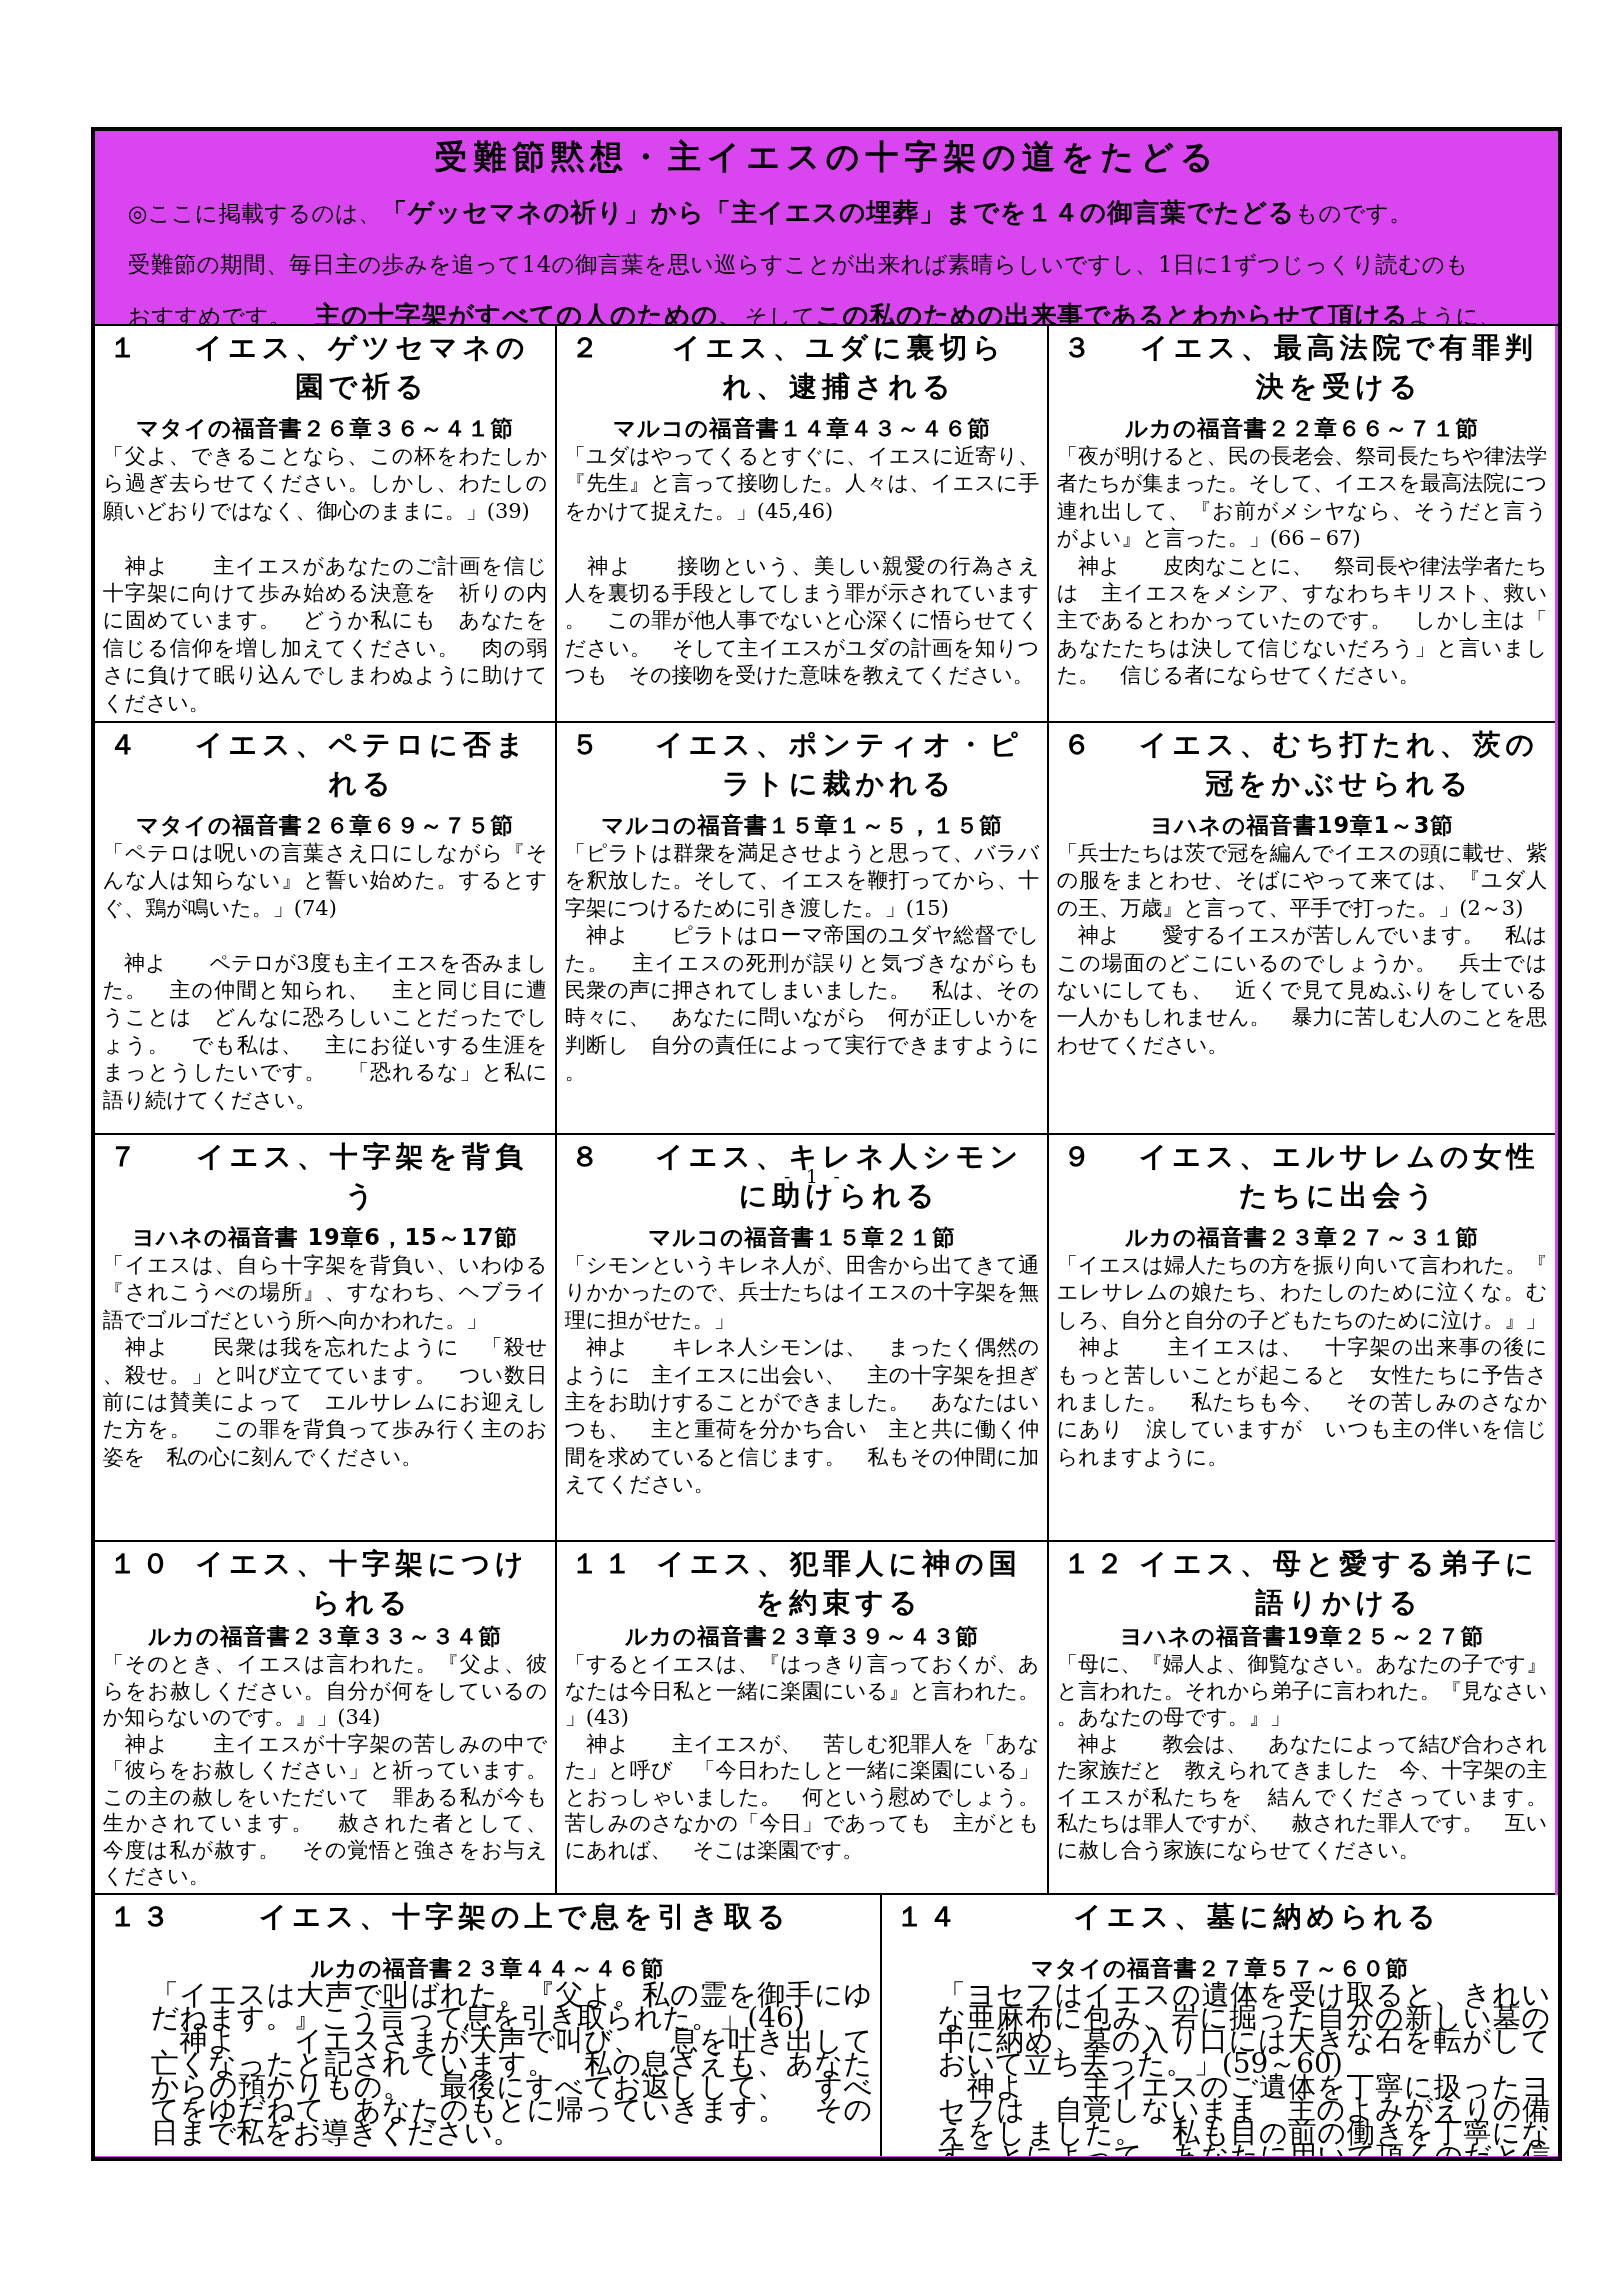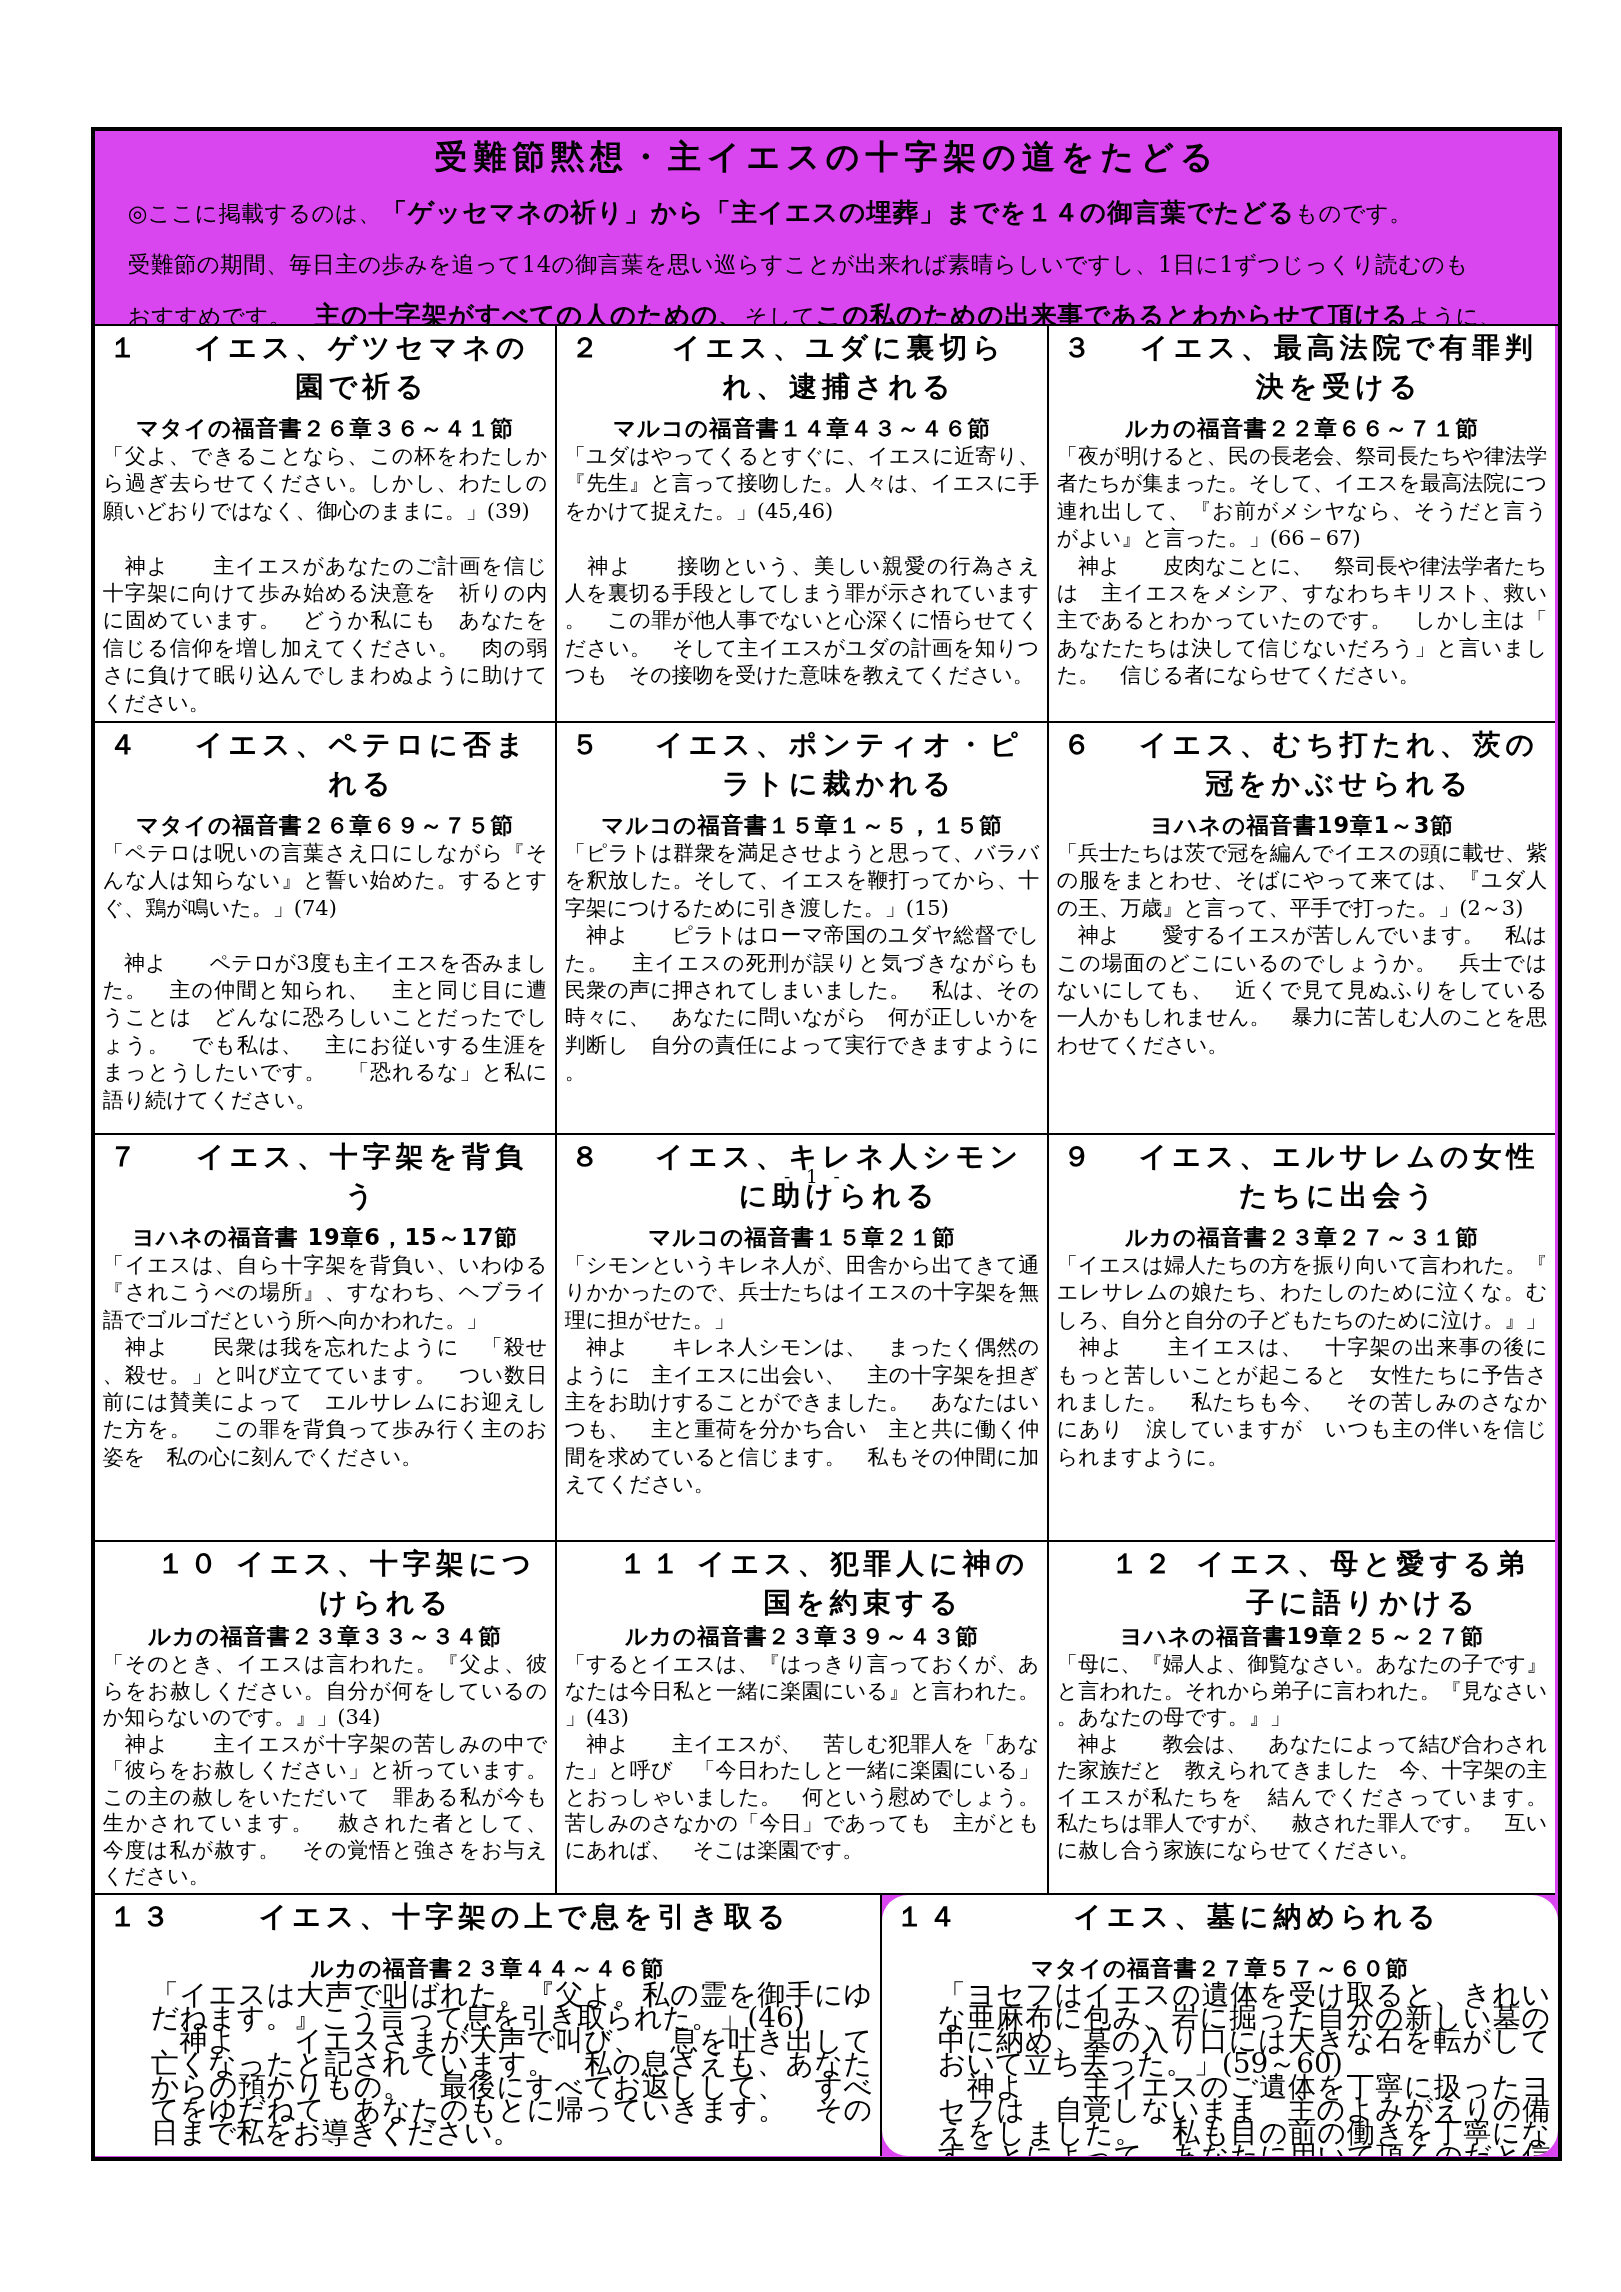--- a/index.html
+++ b/index.html
@@ -33,41 +33,41 @@
     display:grid;
     grid-template-columns:462px 492px 506px;
     grid-template-rows:397px 412px 407px 353px;
   }
   .cell{box-sizing:border-box;padding:2px 7.8px;overflow:hidden;background:#fff;}
   .grid .cell{border-bottom:2.9px solid #000;}
   .grid .cell.col0,.grid .cell.col1{border-right:2.9px solid #000;}
   .row-last{display:flex;height:261px;}
   .row-last .cell{height:100%;}
   .row-last .cell.w13{width:787px;border-right:2.9px solid #000;}
-  .row-last .cell.w14{flex:1;border-radius:26px;}
+  .row-last .cell.w14{flex:1;}
   
   .cell-title{
     margin:0;display:flex;min-height:86px;
     font-family:"DejaVu Sans","Liberation Sans",sans-serif;
     font-weight:bold;font-size:28px;line-height:39px;letter-spacing:4.9px;
   }
   .cell-title .num{flex:0 0 80px;padding-left:5.9px;box-sizing:border-box;}
   .cell-title .ttl{flex:1;text-align:center;padding-right:5.9px;}
   .ref{
     margin:0;text-align:center;
     font-family:"DejaVu Sans","Liberation Sans",sans-serif;
     font-weight:bold;font-size:22.5px;line-height:29px;letter-spacing:1px;
   }
   .quote,.meditation{
     margin:0;font-size:21px;line-height:27.4px;letter-spacing:0px;
     text-align:justify;word-break:break-all;line-break:anywhere;
   }
   .has-gap .meditation{margin-top:27.4px;}
   
-  .cell.r3 .cell-title{min-height:76px;margin-left:48px;}
+  .cell.r3 .cell-title{min-height:76px;}
   .cell.r3 .quote,.cell.r3 .meditation{line-height:26.5px;}
   
   .row-last .cell .cell-title{min-height:57px;}
   .row-last .cell .quote,.row-last .cell .meditation{line-height:23px;font-size:28px;margin-left:48px;}
   
   .page-number{
     position:absolute;left:784px;top:1166px;
     font-size:18.6px;letter-spacing:4.9px;font-family:"DejaVu Serif","Liberation Serif",serif;
   }
 </style>

